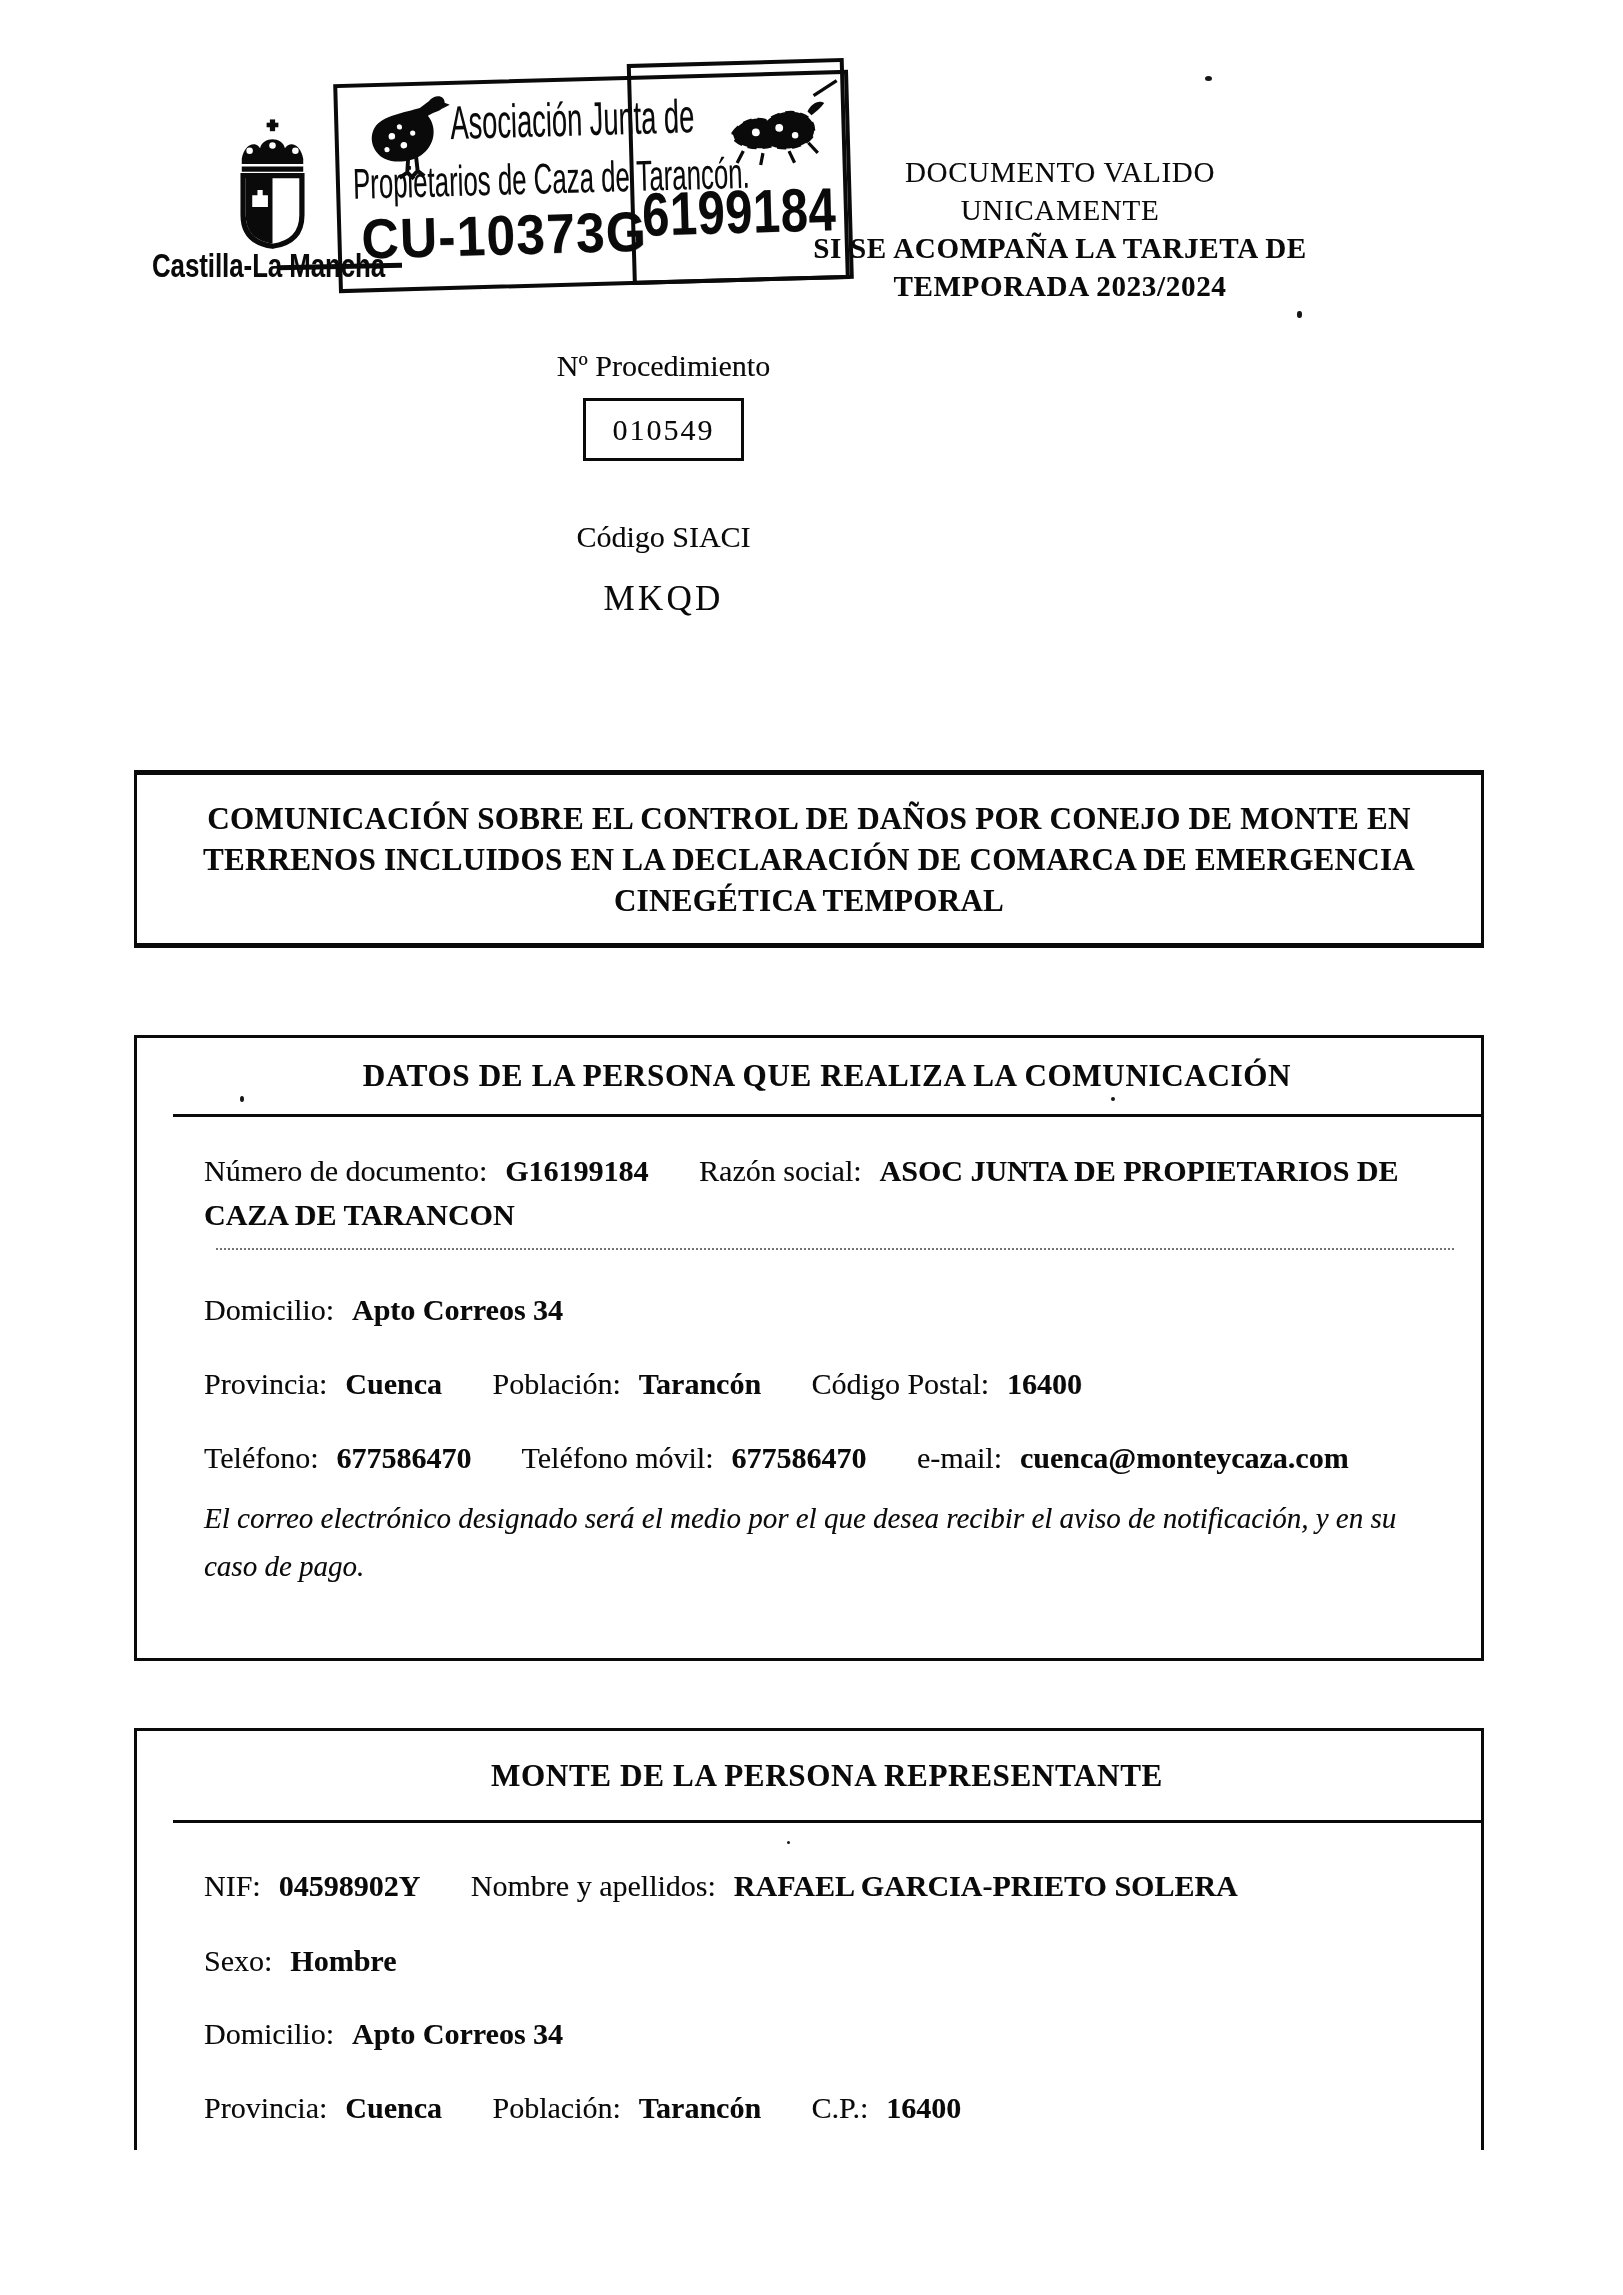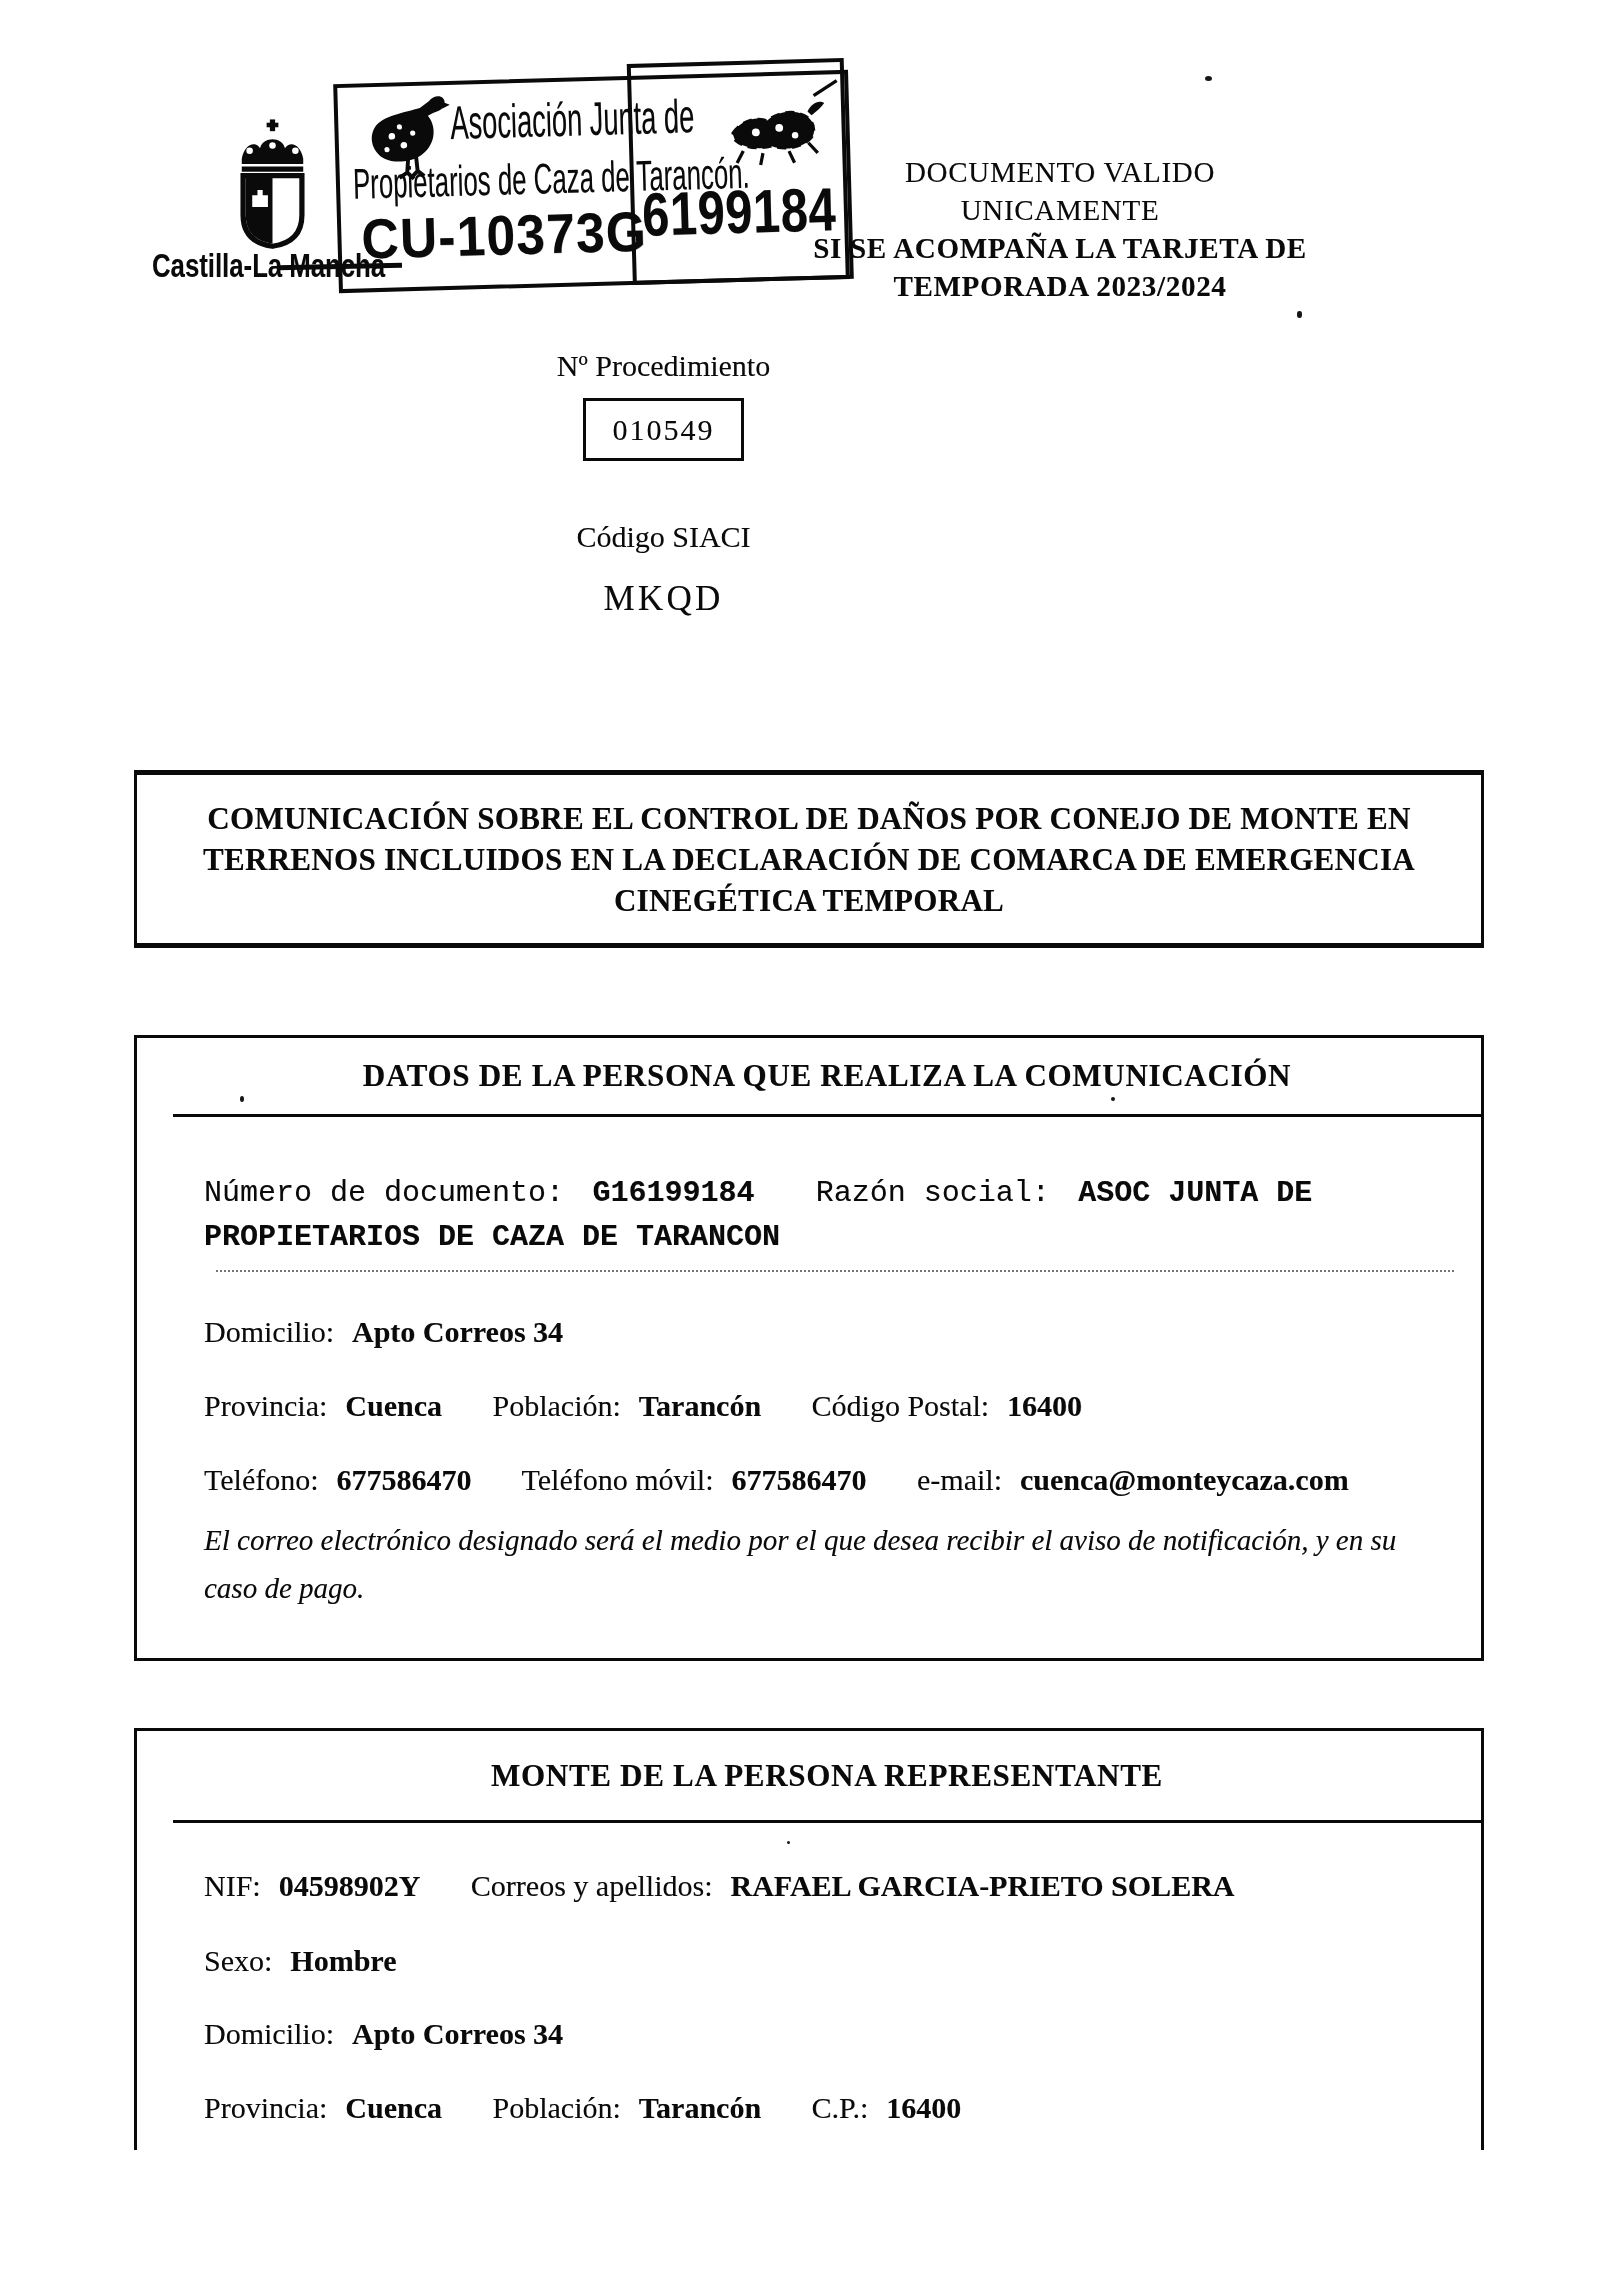--- a/index.html
+++ b/index.html
@@ -109,21 +109,21 @@
   .sec2{top:1728px;height:422px;border-bottom:none;}
   .sec-head{
     border-bottom:3.3px solid #0a0a0a;
     display:flex;align-items:center;justify-content:center;
     font-size:31px;font-weight:bold;letter-spacing:0.7px;text-align:center;
   }
   .sec1 .sec-head{height:76px;}
   .sec2 .sec-head{height:89px;}
   .sec-body{padding:0 36px 0 31px;font-size:30px;line-height:44px;}
   .row{margin-top:30px;}
-  .row.first{margin-top:54px;font-family:Liberation Mono, monospace;}
+  .row.first{margin-top:32px;}
   .lbl{margin-right:10.5px;}
   .val{font-weight:bold;margin-right:43px;}
   .val:last-child{margin-right:0;}
   .dotline{
     margin:10.5px 0 0 11.8px;width:1238px;height:0;
     border-top:2.6px dotted rgba(70,70,70,0.75);
   }
   .row.after-dots{margin-top:38px;}
   .nota{margin-top:14.4px;font-size:29px;line-height:48px;padding-right:19.6px;font-style:italic;}
 
@@ -234,21 +234,21 @@
       <div class="nota">El correo electrónico designado será el medio por el que desea recibir el aviso de notificación, y en su caso de pago.</div>
     </div>
   </div>
 
   <div class="abs sec sec2">
     <div class="sec-head">MONTE DE LA PERSONA REPRESENTANTE</div>
     <div class="sec-body">
       <div class="row" style="margin-top:41px;">
         <span class="lbl">NIF:</span>
         <span class="val">04598902Y</span>
-        <span class="lbl">Correos y apellidos:</span>
+        <span class="lbl">Nombre y apellidos:</span>
         <span class="val">RAFAEL GARCIA-PRIETO SOLERA</span>
       </div>
       <div class="row" style="margin-top:31px;">
         <span class="lbl">Sexo:</span>
         <span class="val">Hombre</span>
       </div>
       <div class="row" style="margin-top:29px;">
         <span class="lbl">Domicilio:</span>
         <span class="val">Apto Correos 34</span>
       </div>

